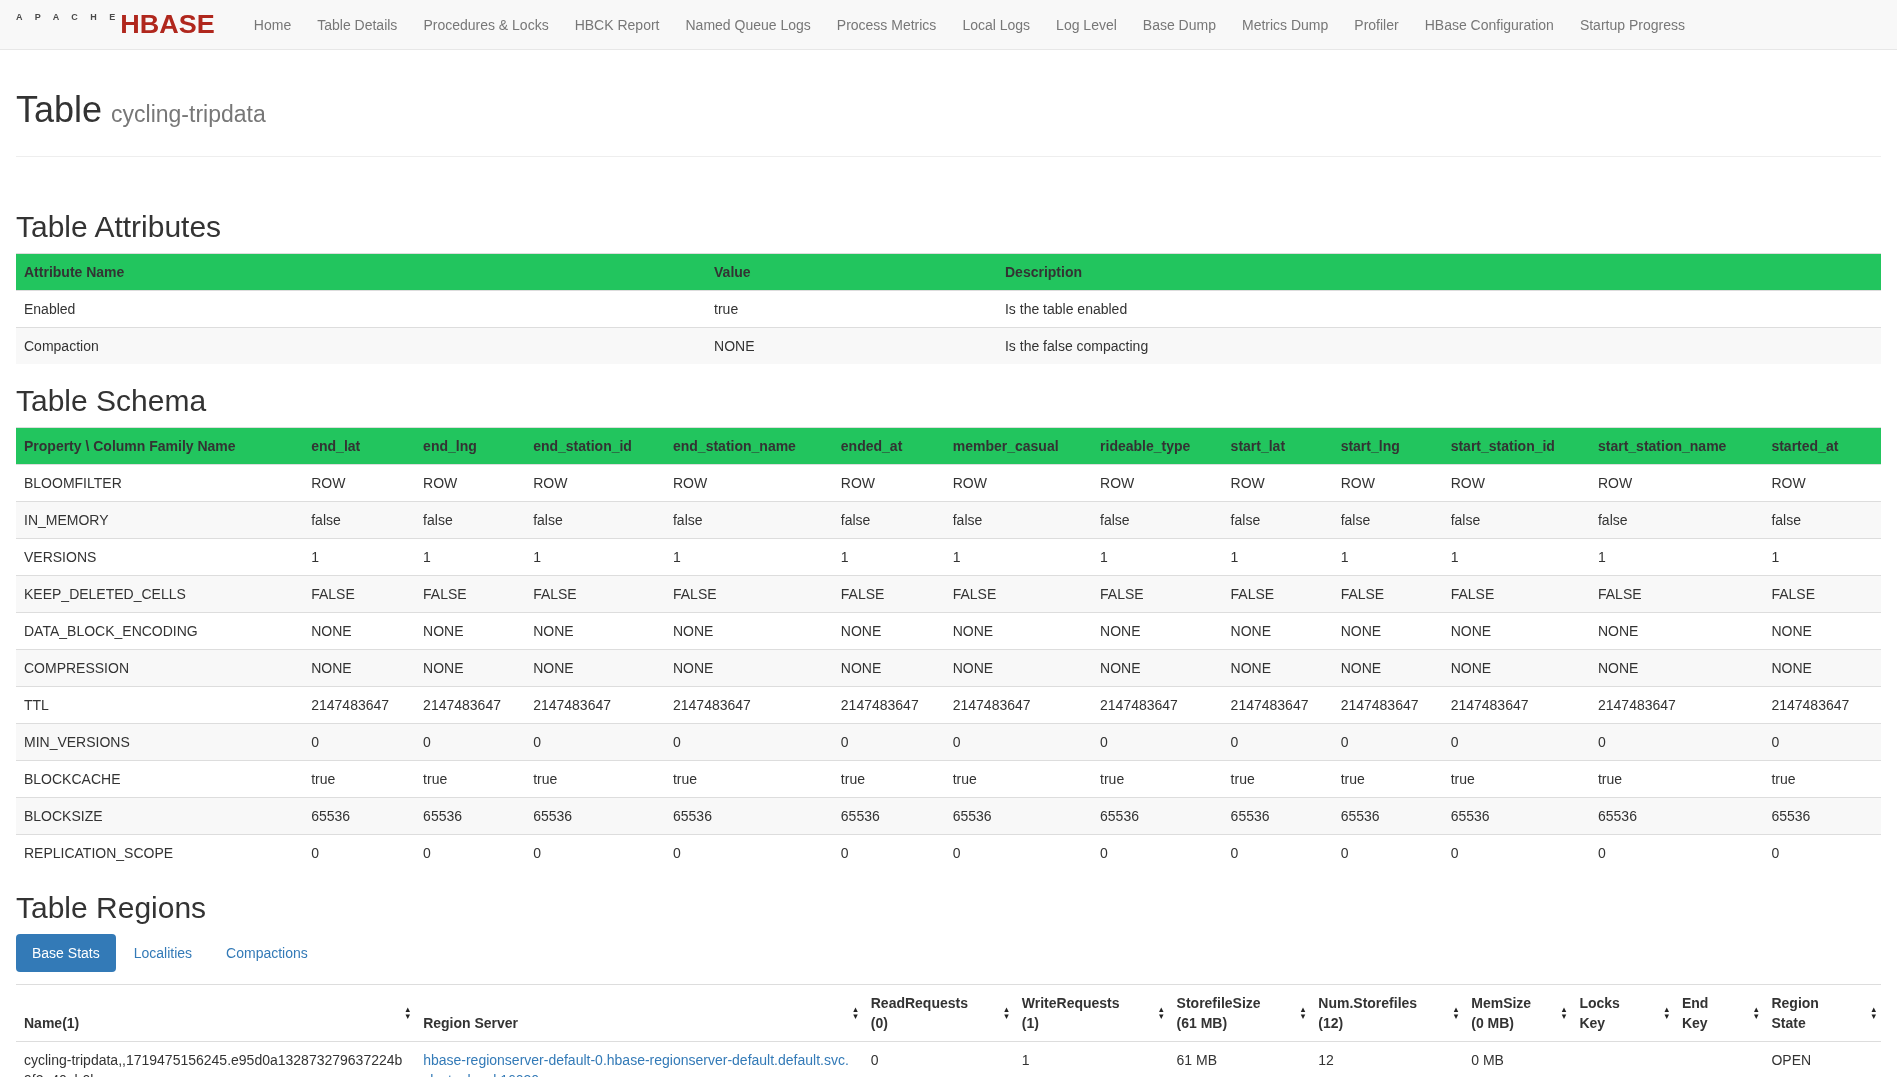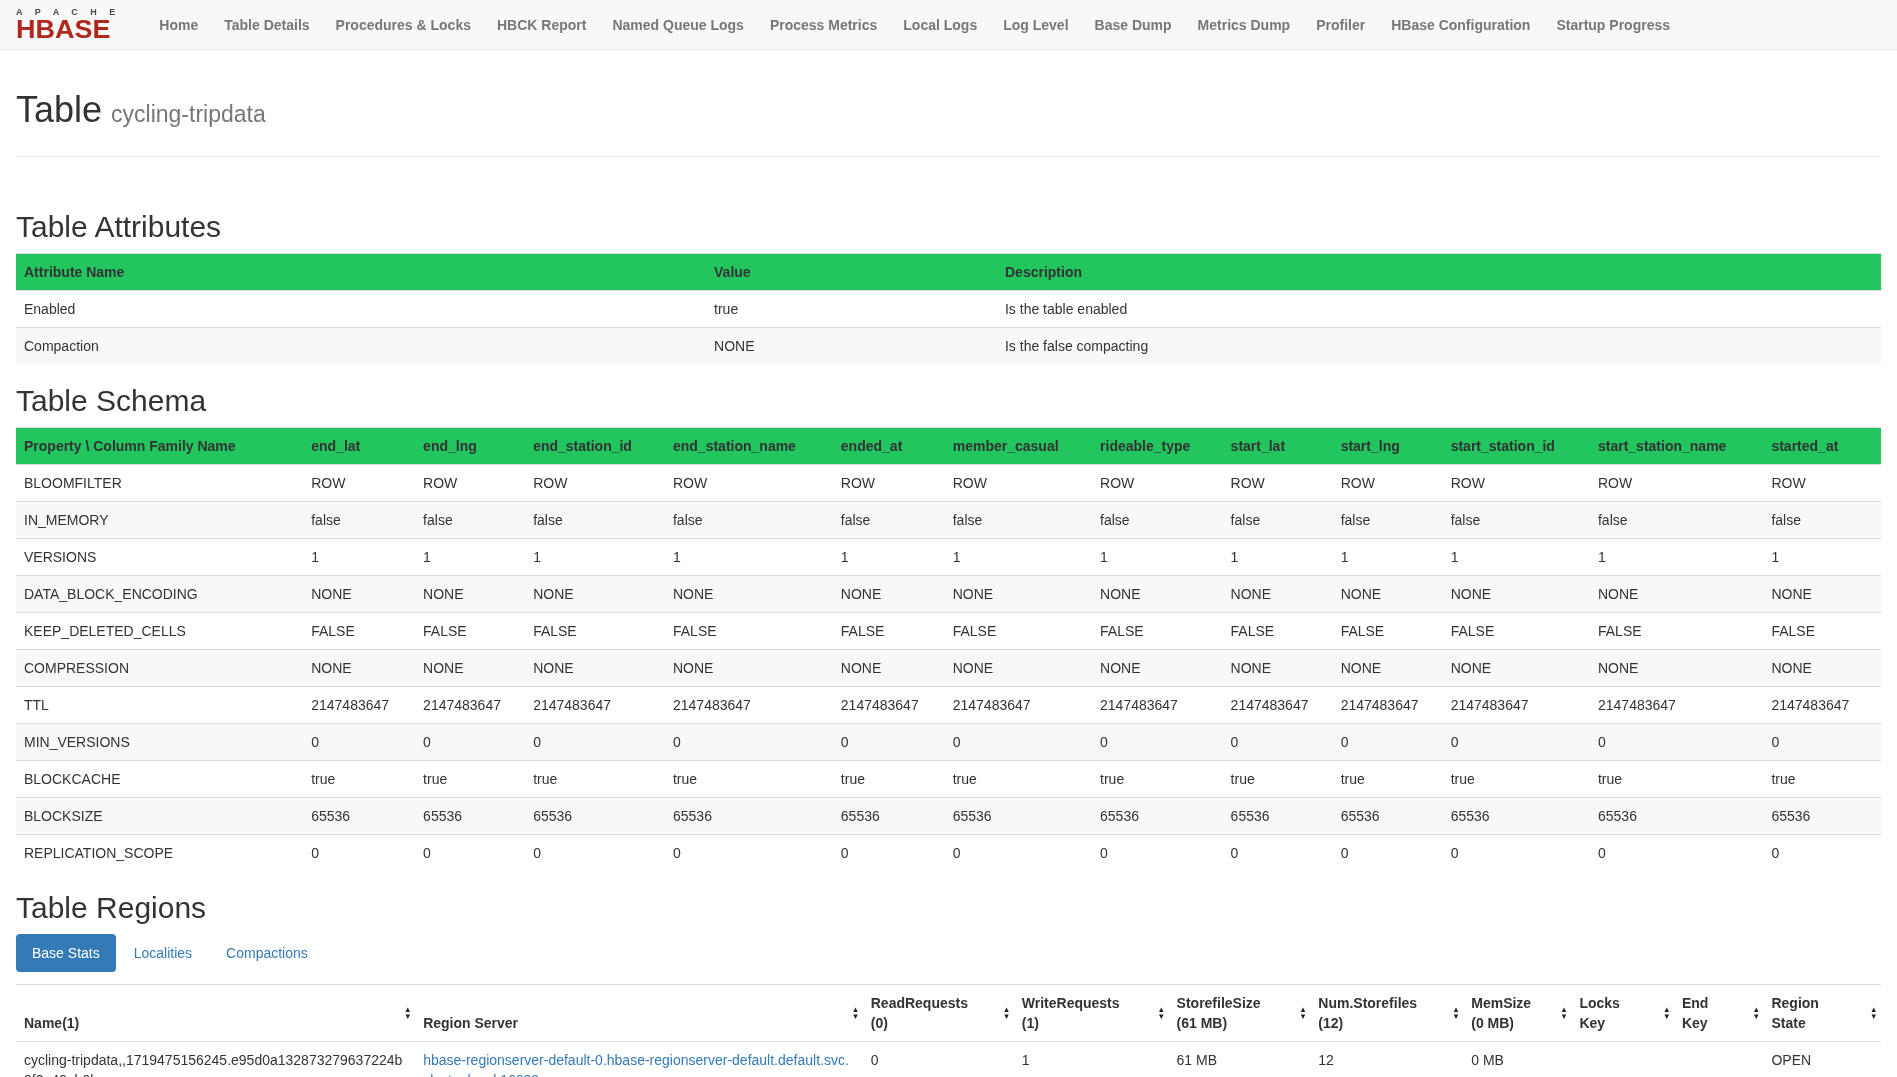--- a/index.html
+++ b/index.html
@@ -14,21 +14,21 @@
   .navbar {
     height: 50px;
     background: #f8f8f8;
     border-bottom: 1px solid #e7e7e7;
     display: flex;
     align-items: center;
     padding: 0 16px;
   }
   .brand {
     display: flex;
-    flex-direction: column;
+    flex-direction: row;
     justify-content: center;
     margin-right: 26px;
     cursor: pointer;
     line-height: 1;
     user-select: none;
   }
   .brand-top {
     font-size: 9px;
     font-weight: bold;
     letter-spacing: 5px;
@@ -38,21 +38,21 @@
   }
   .brand-bottom {
     font-size: 27px;
     font-weight: bold;
     color: #b0271d;
     letter-spacing: 0px;
     line-height: 0.85;
     transform: scaleY(0.95);
     white-space: nowrap;
   }
-  .nav-items { display:flex; list-style:none; margin:0; padding:0;font-weight:bold; }
+  .nav-items { display:flex; list-style:none; margin:0; padding:0; }
   .nav-item {
     padding: 0 13px;
     color: #777;
     font-size: 14px;
     line-height: 50px;
     cursor: pointer;
     white-space: nowrap;
   }
   
   .container { padding: 0 16px; }
@@ -277,48 +277,48 @@
           <td>1</td>
           <td>1</td>
           <td>1</td>
           <td>1</td>
           <td>1</td>
           <td>1</td>
           <td>1</td>
           <td>1</td>
         </tr>
         <tr>
+          <td>KEEP_DELETED_CELLS</td>
+          <td>FALSE</td>
+          <td>FALSE</td>
+          <td>FALSE</td>
+          <td>FALSE</td>
+          <td>FALSE</td>
+          <td>FALSE</td>
+          <td>FALSE</td>
+          <td>FALSE</td>
+          <td>FALSE</td>
+          <td>FALSE</td>
+          <td>FALSE</td>
+          <td>FALSE</td>
+        </tr>
+        <tr>
           <td>DATA_BLOCK_ENCODING</td>
           <td>NONE</td>
           <td>NONE</td>
           <td>NONE</td>
           <td>NONE</td>
           <td>NONE</td>
           <td>NONE</td>
           <td>NONE</td>
           <td>NONE</td>
           <td>NONE</td>
           <td>NONE</td>
           <td>NONE</td>
           <td>NONE</td>
-        </tr>
-        <tr>
-          <td>KEEP_DELETED_CELLS</td>
-          <td>FALSE</td>
-          <td>FALSE</td>
-          <td>FALSE</td>
-          <td>FALSE</td>
-          <td>FALSE</td>
-          <td>FALSE</td>
-          <td>FALSE</td>
-          <td>FALSE</td>
-          <td>FALSE</td>
-          <td>FALSE</td>
-          <td>FALSE</td>
-          <td>FALSE</td>
         </tr>
         <tr>
           <td>COMPRESSION</td>
           <td>NONE</td>
           <td>NONE</td>
           <td>NONE</td>
           <td>NONE</td>
           <td>NONE</td>
           <td>NONE</td>
           <td>NONE</td>

